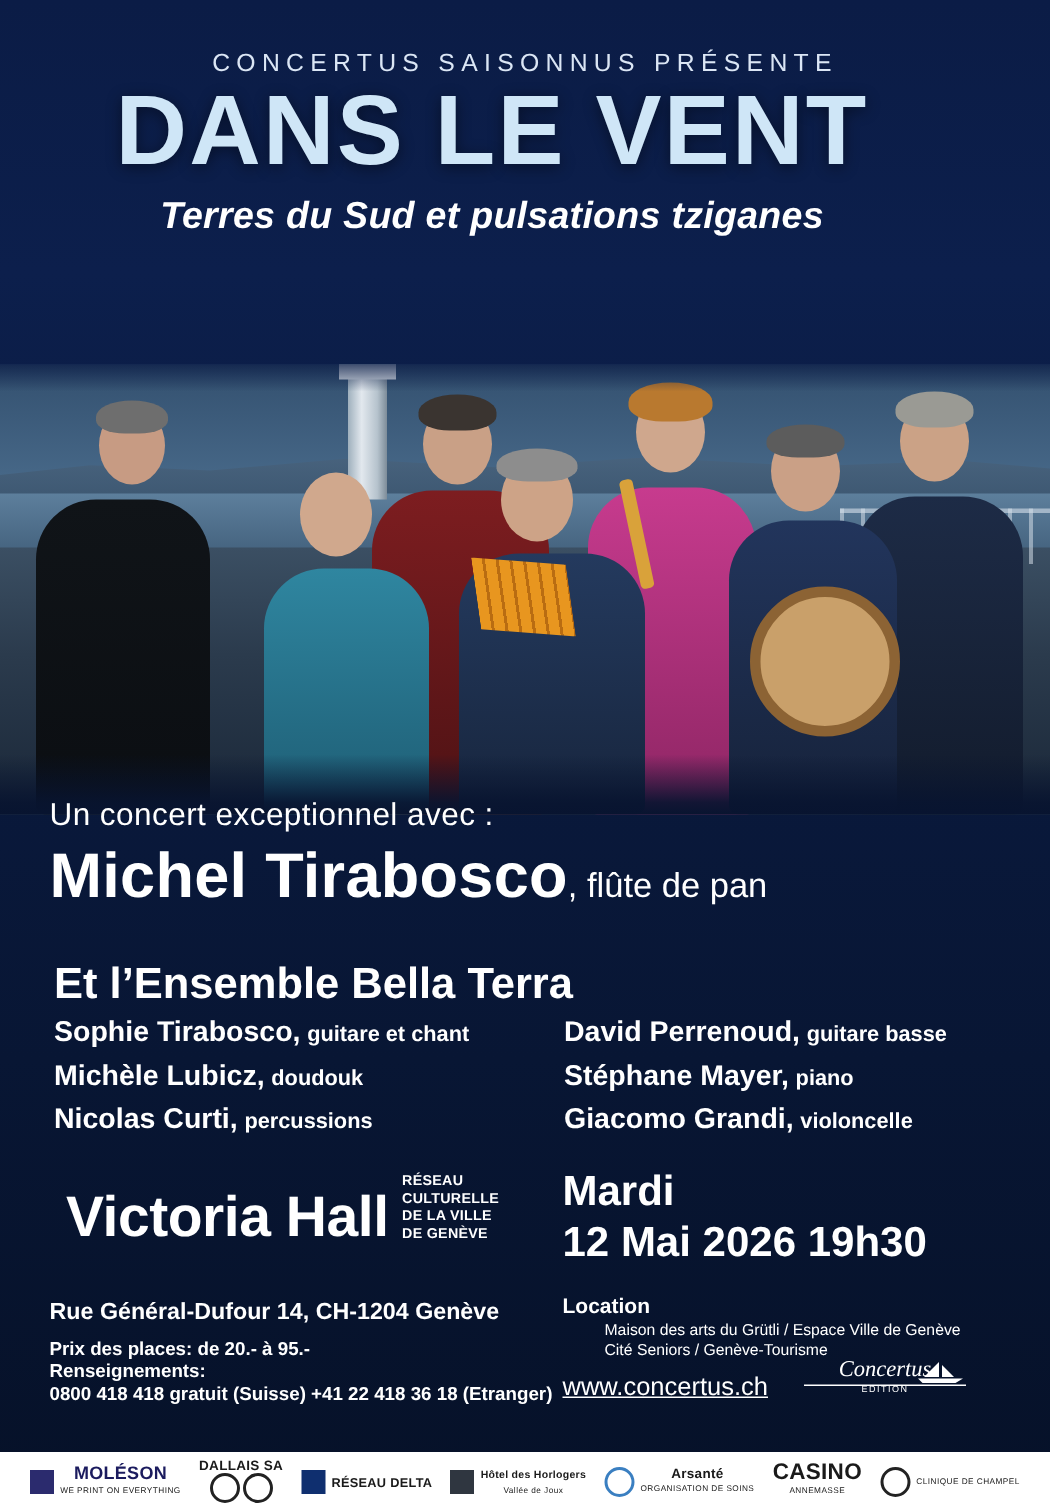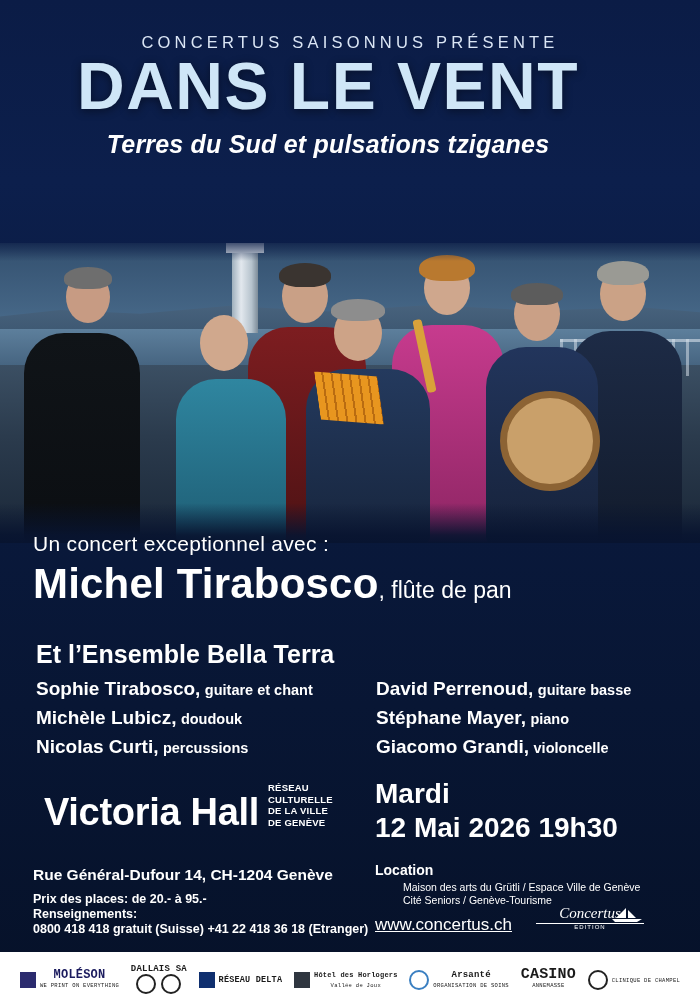--- a/index.html
+++ b/index.html
@@ -157,21 +157,21 @@
   }
   .credit-star .instrument {
     font-size: 23px;
     font-weight: 500;
   }
   .ensemble {
     position: absolute;
     left: 36px;
     top: 640px;
     color: #ffffff;
-    font-size: 25px;
+    font-size: 29px;
     font-weight: bold;
   }
 
   
   .members {
     position: absolute;
     top: 678px;
     left: 36px;
     width: 640px;
     display: flex;
@@ -307,28 +307,27 @@
     width: 34px;
     height: 16px;
   }
 
   
   .sponsors {
     position: absolute;
     left: 0;
     bottom: 0;
     width: 700px;
-    height: 56px;
+    height: 40px;
     background: #ffffff;
     display: flex;
     align-items: center;
     justify-content: space-around;
     padding: 0 14px;
     box-sizing: border-box;
-    font-family: Liberation Mono, monospace;
   }
   .sponsor {
     color: #1a1a1a;
     text-align: center;
     font-size: 8px;
     line-height: 9px;
     display: flex;
     align-items: center;
     gap: 4px;
   }

